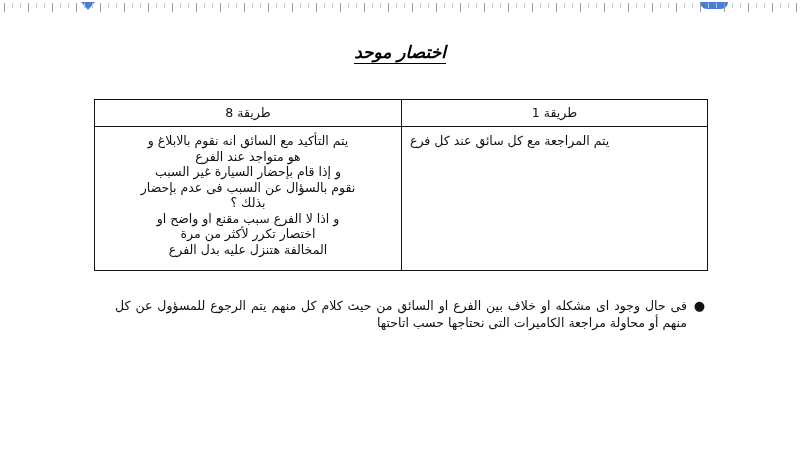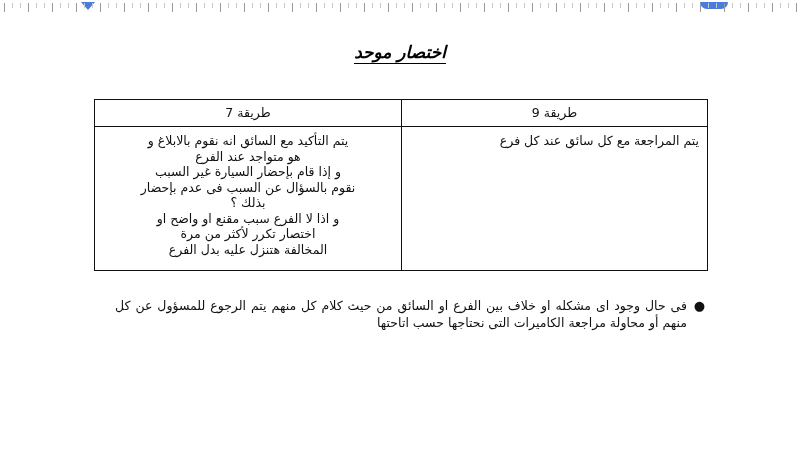--- a/index.html
+++ b/index.html
@@ -109,21 +109,21 @@
   }
   .body-cell {
     height: 137px;
     padding: 6px 8px 0 8px;
     font-family: "DejaVu Sans", "Liberation Sans", sans-serif;
     font-size: 12.5px;
     line-height: 15.5px;
     color: #111;
   }
   .body-cell.centered { text-align: center; }
-  .body-cell.start    { text-align: right; }
+  .body-cell.start    { text-align: left; }
   .cell-line { white-space: nowrap; }
 
   
   #note-list {
     position: absolute;
     right: 95px;
     top: 277px;
     width: 590px;
     direction: rtl;
     margin: 0;
@@ -259,24 +259,24 @@
 <div id="page">
 
   <div id="doc-title">
     <span>اختصار موحد</span>
   </div>
 
   <table id="method-table">
     <tbody>
       <tr>
         <td class="col-right">
-          <div class="hdr-cell">طريقة 9</div>
+          <div class="hdr-cell">طريقة 1</div>
         </td>
         <td class="col-left">
-          <div class="hdr-cell">طريقة 7</div>
+          <div class="hdr-cell">طريقة 8</div>
         </td>
       </tr>
       <tr>
         <td class="col-right">
           <div class="body-cell start">
             <div class="cell-line">يتم المراجعة مع كل سائق عند كل فرع</div>
           </div>
         </td>
         <td class="col-left">
           <div class="body-cell centered">

